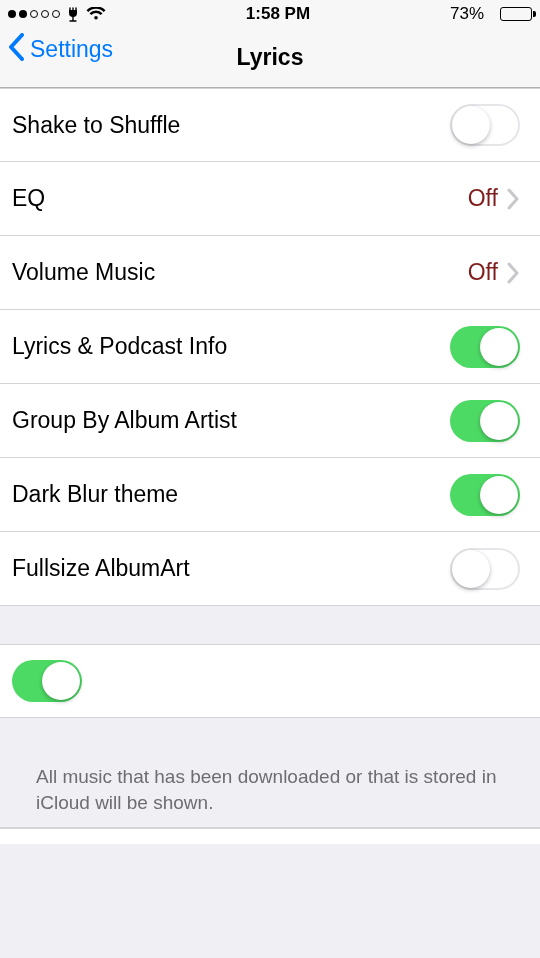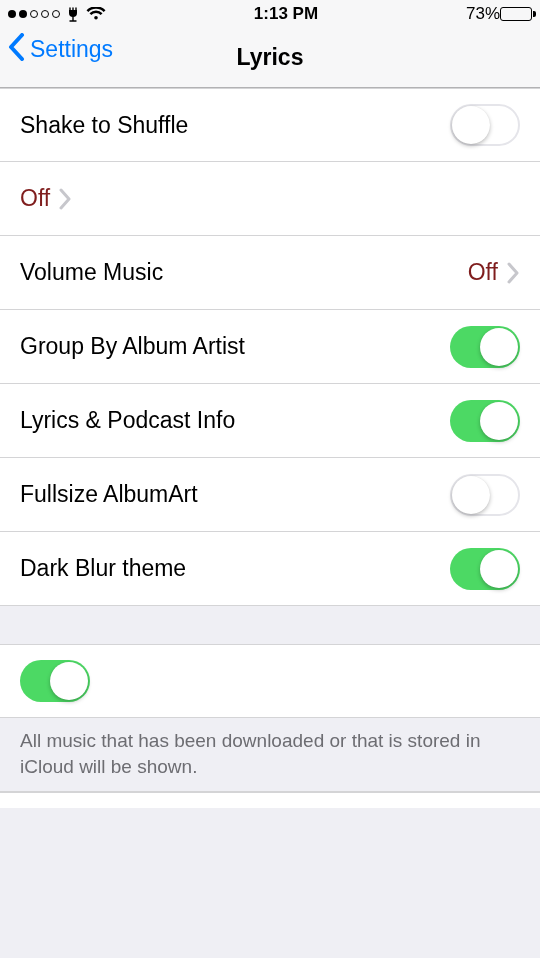--- a/index.html
+++ b/index.html
@@ -6,46 +6,46 @@
     html, body { width:540px; height:958px; font-family:-apple-system,"Helvetica Neue",Helvetica,Arial,sans-serif; background:#efeff4; color:#000; overflow:hidden; }
     .screen { width:540px; height:958px; display:flex; flex-direction:column; }
     
     .status-bar { height:28px; background:#f7f7f8; display:flex; align-items:center; justify-content:space-between; padding:0 8px; font-size:17px; }
     .status-left { display:flex; align-items:center; gap:5px; }
     .dots { display:flex; gap:3px; align-items:center; }
     .dot { width:8px; height:8px; border-radius:50%; }
     .dot.filled { background:#000; }
     .dot.empty  { border:1px solid #000; width:8px; height:8px; }
     .carrier-icon svg, .wifi-icon svg { display:block; }
-    .status-right { display:flex; align-items:center; gap:0; }
+    .status-right { display:flex; align-items:center; gap:16px; }
     .battery { width:32px; height:14px; border:1.5px solid #000; border-radius:3px; position:relative; }
     .battery::after { content:""; position:absolute; right:-5px; top:3px; width:3px; height:6px; background:#000; border-radius:0 2px 2px 0; }
     .battery .fill { height:100%; background:#000; border-radius:1px 0 0 1px; }
     
     .nav { position:relative; height:60px; background:#f7f7f8; border-bottom:.5px solid #b2b2b4; display:flex; align-items:center; }
     .nav .back { position:absolute; left:8px; top:0; bottom:16px; display:flex; align-items:center; color:#007aff; font-size:23px; }
     .nav .back .chev { margin-right:4px; }
     .nav .title { width:100%; text-align:center; font-weight:600; font-size:23px; padding:0 90px; }
     
     .list { flex:1; overflow:hidden; }
     .gap { height:38px; }
-    .row { background:#fff; min-height:74px; display:flex; align-items:center; padding:0 20px 0 20px; border-bottom:.5px solid #d4d4d6; font-size:23px; }
+    .row { background:#fff; min-height:74px; display:flex; align-items:center; padding:0 20px 0 12px; border-bottom:.5px solid #d4d4d6; font-size:23px; }
     .row.first { border-top:.5px solid #d4d4d6; }
     .row .label { flex:1; }
     .row .value { color:#7f1d1d; font-size:23px; margin-right:8px; }
     .row .chev-r svg { display:block; }
     
     .toggle { width:70px; height:42px; border-radius:21px; position:relative; }
     .toggle.off { background:#fff; border:2px solid #e5e5ea; }
     .toggle.on  { background:#4cd964; }
     .toggle .knob { width:38px; height:38px; border-radius:50%; background:#fff; box-shadow:0 2px 4px rgba(0,0,0,.25),0 0 1px rgba(0,0,0,.1); position:absolute; top:2px; }
     .toggle.off .knob { left:0; top:0; }
     .toggle.on  .knob { right:2px; }
     
-    .footer-text { color:#6d6d72; font-size:19px; line-height:1.35; padding:10px 20px 12px 20px; border-bottom:.5px solid #d4d4d6; }
+    .footer-text { color:#6d6d72; font-size:19px; line-height:1.35; padding:10px 20px 12px 36px; border-bottom:.5px solid #d4d4d6;margin-top:36px; }
   </style>
 </head>
 <body>
 
 <div class="screen">
 
   <div class="status-bar">
     <div class="status-left">
       <span class="dots">
         <span class="dot filled"></span>
@@ -66,21 +66,21 @@
       <span class="wifi-icon">
         <svg width="20" height="14" viewBox="0 0 20 14">
             <g fill="#000">
               <path d="M10 12.5 a1.8 1.8 0 1 0 0 -3.6 a1.8 1.8 0 0 0 0 3.6z"></path>
               <path d="M3.5 6.2 a9 9 0 0 1 13 0 l-1.8 1.8 a6.4 6.4 0 0 0 -9.4 0 z"></path>
               <path d="M0.5 3.2 a13.4 13.4 0 0 1 19 0 l-1.8 1.8 a10.8 10.8 0 0 0 -15.4 0 z"></path>
             </g>
           </svg>
       </span>
     </div>
-    <div style="font-weight:600;">1:13 PM</div>
+    <div style="font-weight:600;">1:58 PM</div>
     <div class="status-right">
       <span>73%</span>
       <span class="battery">
         <span class="fill" style="width:73%"></span>
       </span>
     </div>
   </div>
 
   <div class="nav">
     <div class="back">
@@ -96,57 +96,58 @@
 
   <div class="list">
 
     <div class="row first">
       <span class="label">Shake to Shuffle</span>
       <span class="toggle off">
           <span class="knob"></span>
         </span>
     </div>
     <div class="row">
+      <span class="label">EQ</span>
       <span class="value">Off</span>
       <span class="chev-r">
         <svg width="14" height="22" viewBox="0 0 14 22">
             <path d="M3 2 L11 11 L3 20" fill="none" stroke="#c7c7cc" stroke-width="3" stroke-linecap="round" stroke-linejoin="round"></path>
           </svg>
       </span>
     </div>
     <div class="row">
       <span class="label">Volume Music</span>
       <span class="value">Off</span>
       <span class="chev-r">
         <svg width="14" height="22" viewBox="0 0 14 22">
             <path d="M3 2 L11 11 L3 20" fill="none" stroke="#c7c7cc" stroke-width="3" stroke-linecap="round" stroke-linejoin="round"></path>
           </svg>
       </span>
     </div>
     <div class="row">
+      <span class="label">Lyrics &amp; Podcast Info</span>
+      <span class="toggle on">
+          <span class="knob"></span>
+        </span>
+    </div>
+    <div class="row">
       <span class="label">Group By Album Artist</span>
       <span class="toggle on">
           <span class="knob"></span>
         </span>
     </div>
     <div class="row">
-      <span class="label">Lyrics &amp; Podcast Info</span>
+      <span class="label">Dark Blur theme</span>
       <span class="toggle on">
           <span class="knob"></span>
         </span>
     </div>
     <div class="row">
       <span class="label">Fullsize AlbumArt</span>
       <span class="toggle off">
-          <span class="knob"></span>
-        </span>
-    </div>
-    <div class="row">
-      <span class="label">Dark Blur theme</span>
-      <span class="toggle on">
           <span class="knob"></span>
         </span>
     </div>
 
     <div class="gap"></div>
 
     <div class="row first">
       <span class="toggle on">
           <span class="knob"></span>
         </span>

